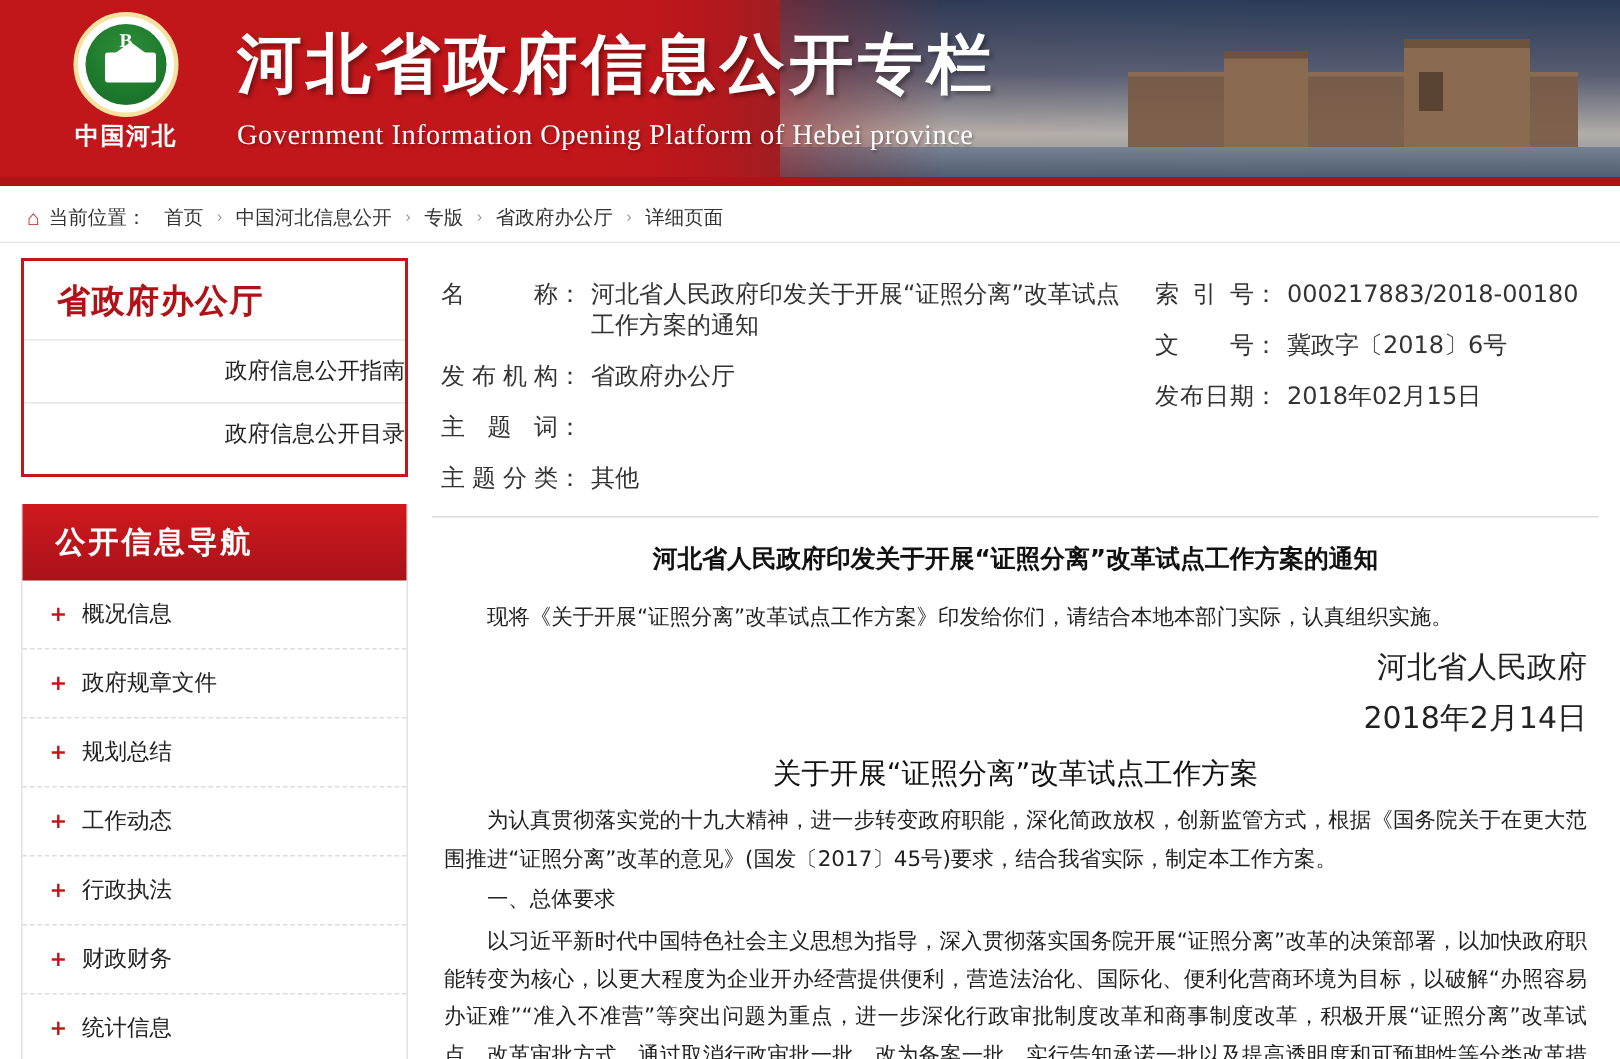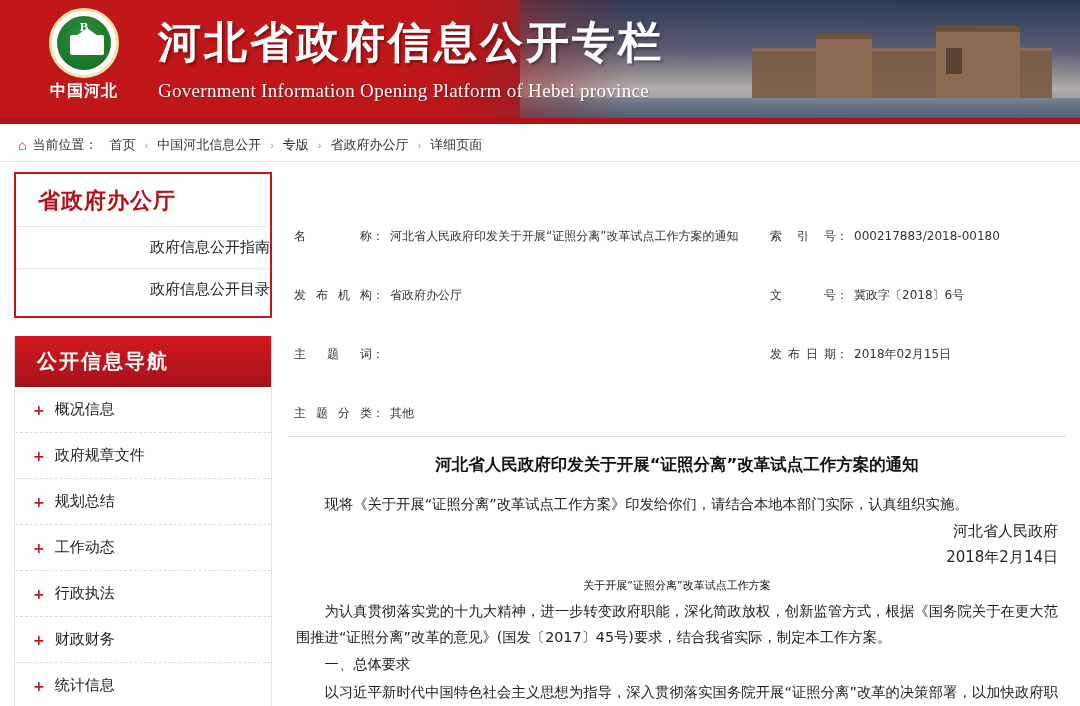--- a/index.html
+++ b/index.html
@@ -189,21 +189,21 @@
   .nav-item .plus { color: #c1171b; font-size: 14px; margin-right: 10px; font-weight: bold; }
 
   
   .meta {
     border-bottom: 1px solid #dcdcdc;
     padding: 14px 6px 12px 6px;
     display: flex;
   }
   .meta-col { flex: 1; }
   .meta-col.right { flex: 0 0 300px; padding-left: 10px; }
-  .meta-row { display: flex; align-items: baseline; margin-bottom: 13px; font-size: 12px; margin-top: 42px; }
+  .meta-row { display: flex; align-items: baseline; margin-bottom: 13px; font-size: 16px; }
   .meta-row:last-child { margin-bottom: 2px; }
   .meta-key {
     color: #333; flex: 0 0 78px; text-align: justify; text-align-last: justify;
     font-family: "DejaVu Sans", sans-serif;
   }
   .meta-key.wide { flex: 0 0 66px; }
   .meta-colon { color:#333; margin: 0 6px 0 0; }
   .meta-val { color: #333; font-family: "DejaVu Sans", sans-serif; }
 
   
@@ -219,25 +219,25 @@
   }
   .art-p {
     font-family: "DejaVu Sans", sans-serif;
     font-size: 14.3px;
     line-height: 1.78;
     color: #222;
     text-align: justify;
     margin: 0 0 2px 0;
   }
   .indent { text-indent: 2em; }
-  .sign { text-align: right; font-family: "DejaVu Sans", sans-serif; font-size: 15px; line-height: 1.7; color:#222; }
+  .sign { text-align: right; font-family: "DejaVu Sans", sans-serif; font-size: 20px; line-height: 1.7; color:#222; }
   .sub-title {
     text-align: center;
     font-family: "DejaVu Sans", sans-serif;
-    font-size: 11px;
+    font-size: 19px;
     color: #111;
     padding: 8px 0 6px 0;
   }
 </style>
 </head>
 <body>
 
 <div class="banner">
   <div class="sky"></div>
   <div class="water"></div>

